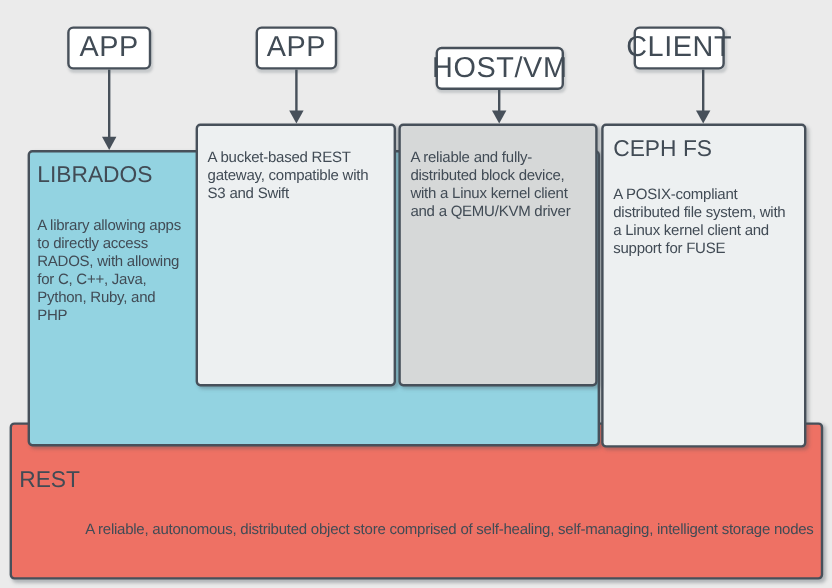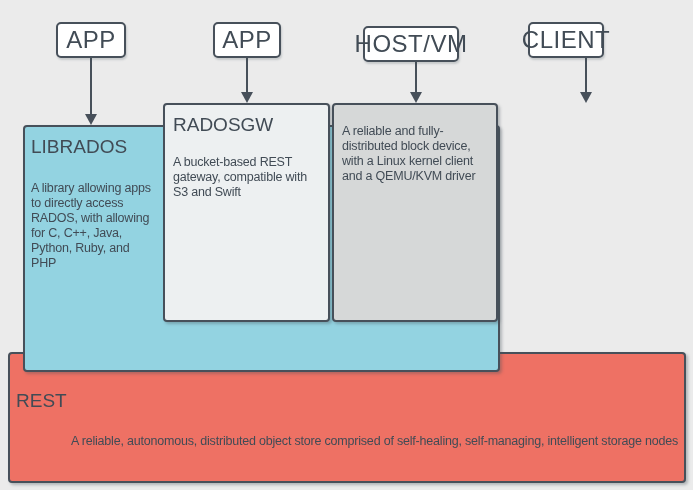--- a/index.html
+++ b/index.html
@@ -31,21 +31,21 @@
     border-radius:5px;
     display:flex;align-items:center;justify-content:center;
     font-size:24px;
     letter-spacing:.5px;
     color:var(--text);
     z-index:5;
     box-shadow:1px 2px 2px rgba(70,80,90,.22);
   }
   .pos-app1{left:56px;top:22px;width:70px;}
   .pos-app2{left:213px;top:22px;width:68px;}
-  .pos-hostvm{left:363px;top:26px;width:96px;text-align:right;}
+  .pos-hostvm{left:363px;top:39px;width:107px;text-align:right;}
   .pos-client{left:528px;top:22px;width:76px;}
 
   
   .arrow{position:absolute;width:12px;z-index:4;}
   .arrow .shaft{
     position:absolute;left:5px;top:0;width:2px;
     height:calc(100% - 10px);
     background:var(--border);
   }
   .arrow .head{
@@ -125,27 +125,30 @@
     <div class="shaft"></div>
     <div class="head"></div>
   </div>
 
   <div class="panel pos-librados">
     <div class="panel-title">LIBRADOS</div>
     <div class="panel-desc">A library allowing apps to directly access RADOS, with allowing for C, C++, Java, Python, Ruby, and PHP</div>
   </div>
 
   <div class="panel pos-radosgw">
-    <div class="panel-title">RADOSGW</div>
     <div class="panel-desc">A bucket-based REST gateway, compatible with S3 and Swift</div>
   </div>
 
   <div class="panel pos-rbd">
     <div class="panel-desc">A reliable and fully-distributed block device, with a Linux kernel client and a QEMU/KVM driver</div>
   </div>
 
+  <div class="panel pos-cephfs">
+    <div class="panel-title">CEPH FS</div>
+    <div class="panel-desc">A POSIX-compliant distributed file system, with a Linux kernel client and support for FUSE</div>
+  </div>
 
   <div class="panel pos-rados">
     <div class="panel-title">REST</div>
     <div class="panel-desc">A reliable, autonomous, distributed object store comprised of self-healing, self-managing, intelligent storage nodes</div>
   </div>
 
 </div>
 
 </body></html>

